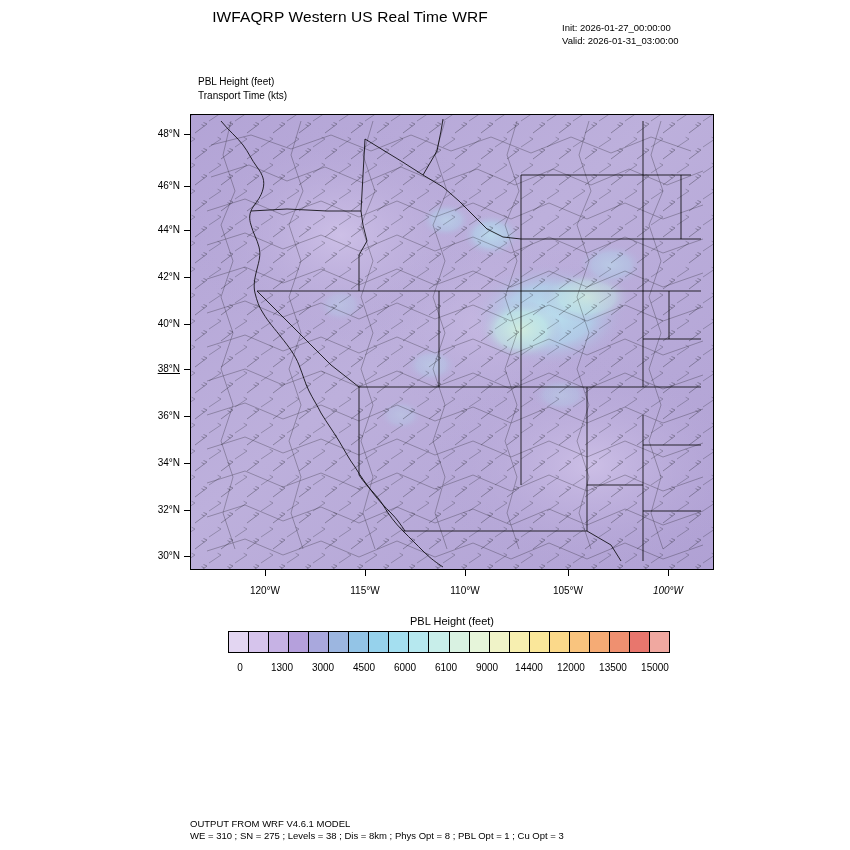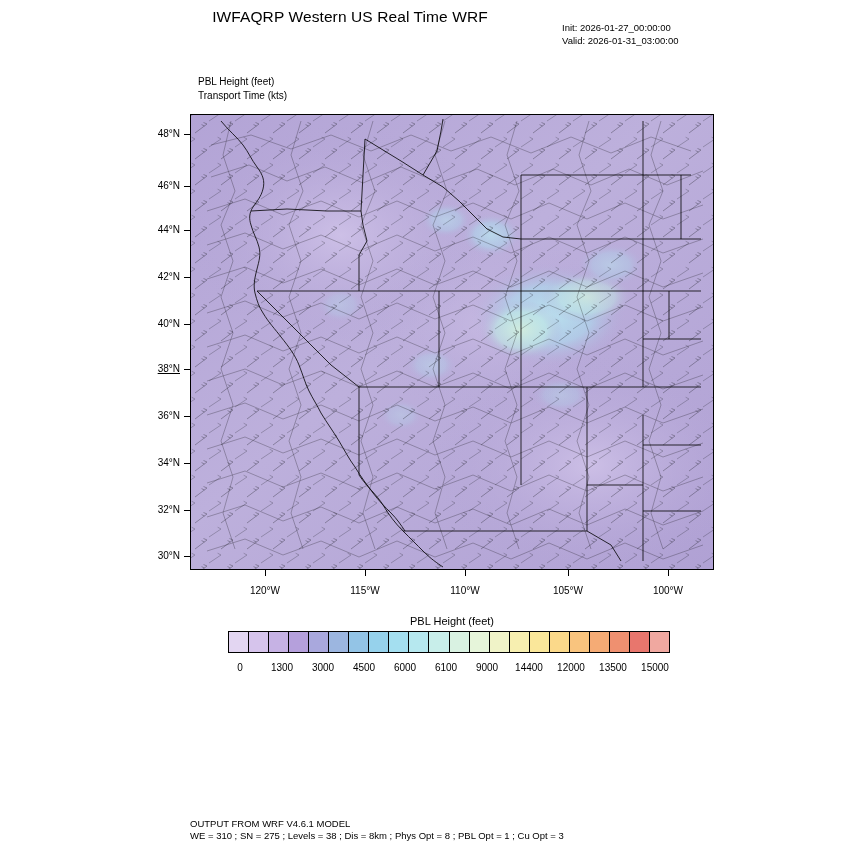--- a/index.html
+++ b/index.html
@@ -302,21 +302,21 @@
 <div class="abs tick-v" style="left:365px; top:570px;"></div>
 <div class="abs lon-label" style="left:335px; top:585px;">115°W</div>
 
 <div class="abs tick-v" style="left:465px; top:570px;"></div>
 <div class="abs lon-label" style="left:435px; top:585px;">110°W</div>
 
 <div class="abs tick-v" style="left:568px; top:570px;"></div>
 <div class="abs lon-label" style="left:538px; top:585px;">105°W</div>
 
 <div class="abs tick-v" style="left:668px; top:570px;"></div>
-<div class="abs lon-label" style="left:638px; top:585px;">100°W</div>
+<div class="abs lon-label" style="left:638px; top:585px;font-style:italic;">100°W</div>
 
 <div class="abs" id="cbar-title">PBL Height  (feet)</div>
 <div class="abs" id="cbar">
     <div class="swatch" style="background: rgb(227, 214, 242);"></div>
     <div class="swatch" style="background: rgb(214, 196, 236);"></div>
     <div class="swatch" style="background: rgb(198, 178, 228);"></div>
     <div class="swatch" style="background: rgb(181, 160, 220);"></div>
     <div class="swatch" style="background: rgb(169, 168, 221);"></div>
     <div class="swatch" style="background: rgb(156, 182, 224);"></div>
     <div class="swatch" style="background: rgb(147, 196, 230);"></div>

